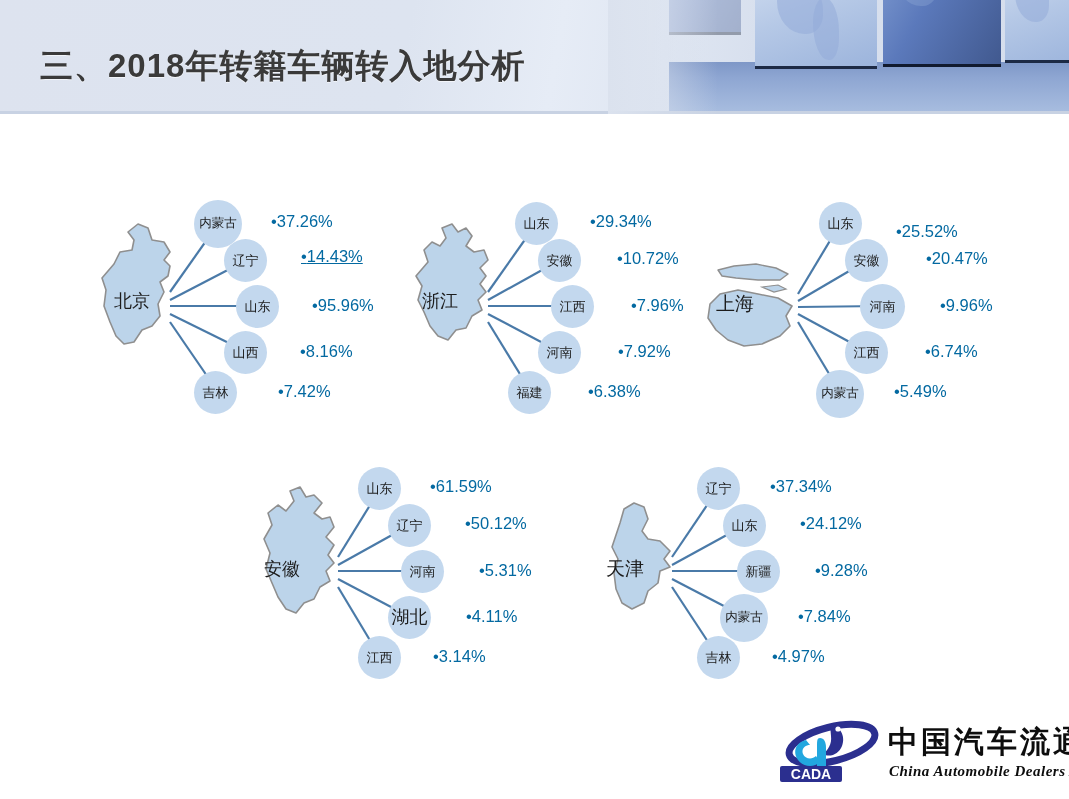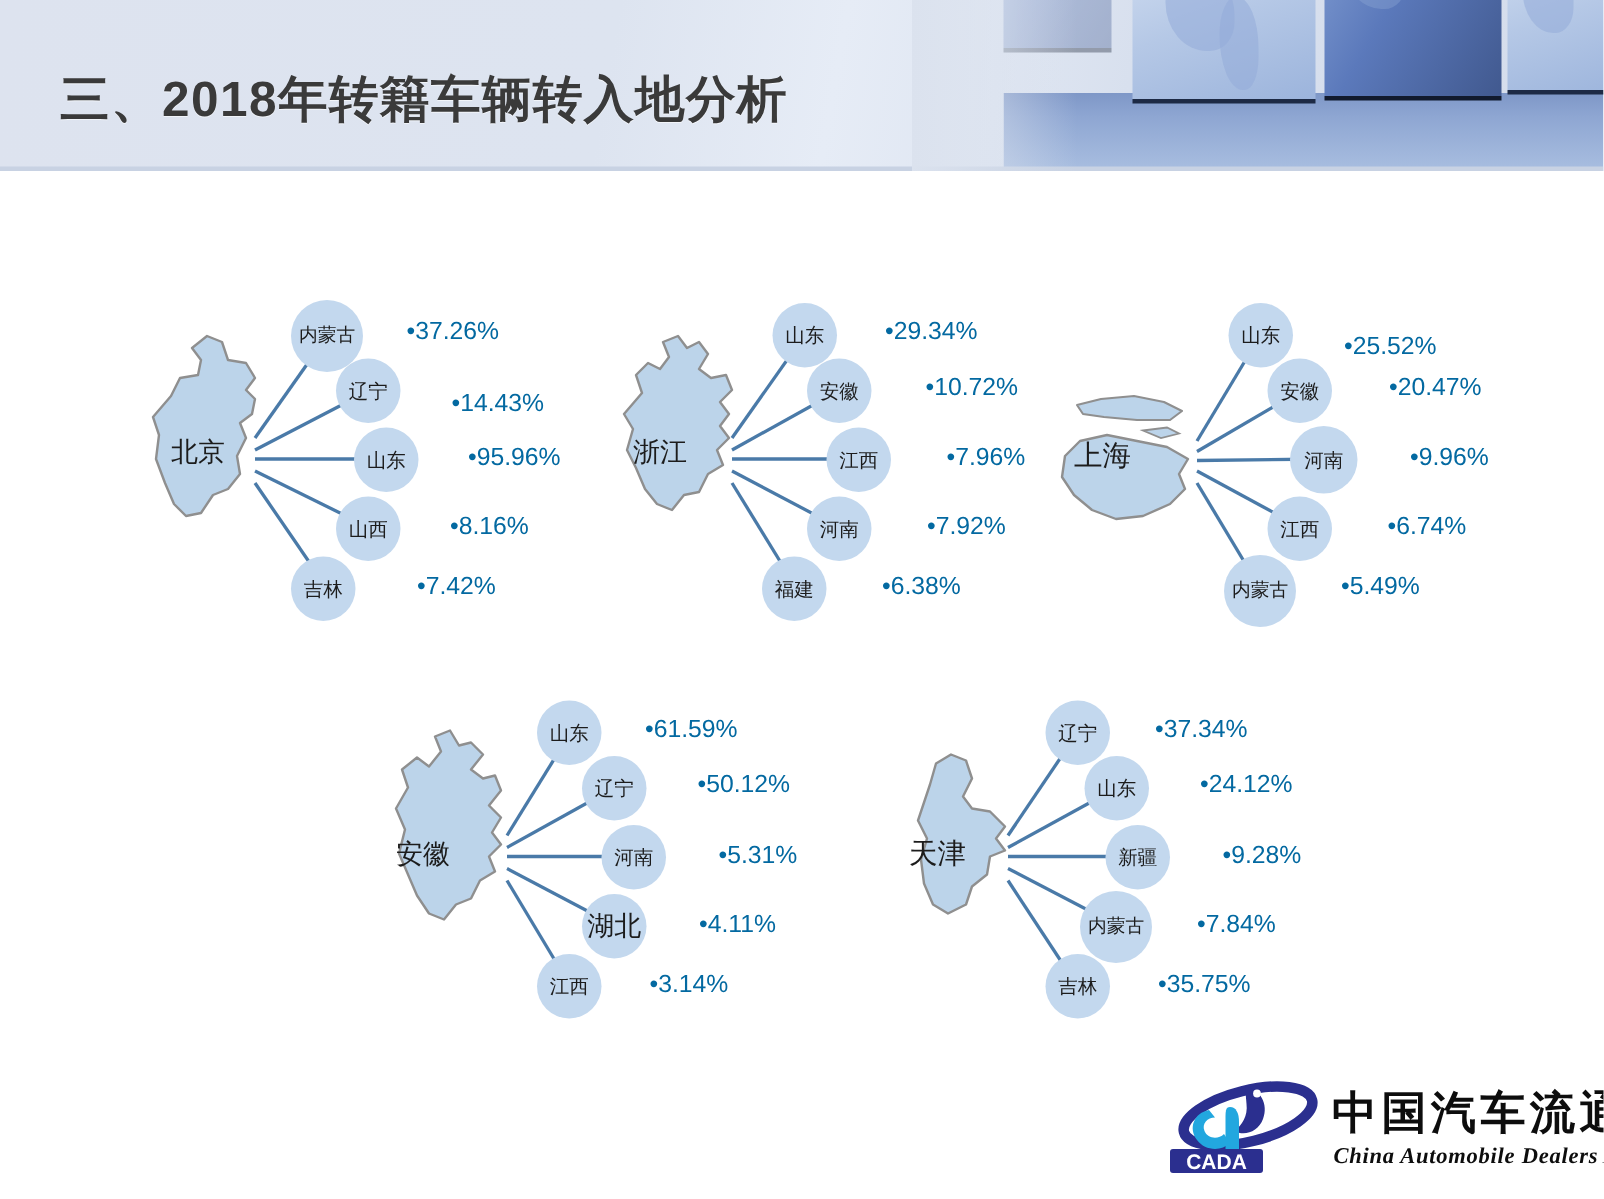--- a/index.html
+++ b/index.html
@@ -140,21 +140,21 @@
     <div class="node" style="left:104px;top:46px;width:48px;height:48px;font-size:12.5px;">
       <span>内蒙古</span>
     </div>
     <div class="pct" style="left:153px;top:58px;">
       <span class="dot">•</span><span>37.26%</span>
     </div>
 
     <div class="node" style="left:134px;top:85px;width:43px;height:43px;font-size:13px;">
       <span>辽宁</span>
     </div>
-    <div class="pct" style="left:183px;top:106px;">
+    <div class="pct" style="left:183px;top:93px;text-decoration:underline;">
       <span class="dot">•</span><span>14.43%</span>
     </div>
 
     <div class="node" style="left:146px;top:131px;width:43px;height:43px;font-size:13px;">
       <span>山东</span>
     </div>
     <div class="pct" style="left:194px;top:142px;">
       <span class="dot">•</span><span>95.96%</span>
     </div>
 
@@ -377,21 +377,21 @@
       <span>内蒙古</span>
     </div>
     <div class="pct" style="left:180px;top:188px;">
       <span class="dot">•</span><span>7.84%</span>
     </div>
 
     <div class="node" style="left:107px;top:217px;width:43px;height:43px;font-size:13px;">
       <span>吉林</span>
     </div>
     <div class="pct" style="left:154px;top:228px;">
-      <span class="dot">•</span><span>35.75%</span>
+      <span class="dot">•</span><span>4.97%</span>
     </div>
   </div>
 
 </div>
 
 <div id="logo">
   <svg id="logo-mark" viewBox="0 0 108 66">
     <ellipse cx="56" cy="26" rx="44" ry="17" transform="rotate(-14 56 26)" fill="none" stroke="#2b2f8f" stroke-width="7"></ellipse>
     <path d="M54 6 C64 8 70 18 66 28 C63 36 54 40 47 36 C52 32 56 26 55 18 Z" fill="#2b2f8f"></path>
     <circle cx="62" cy="11" r="2.6" fill="#ffffff"></circle>

